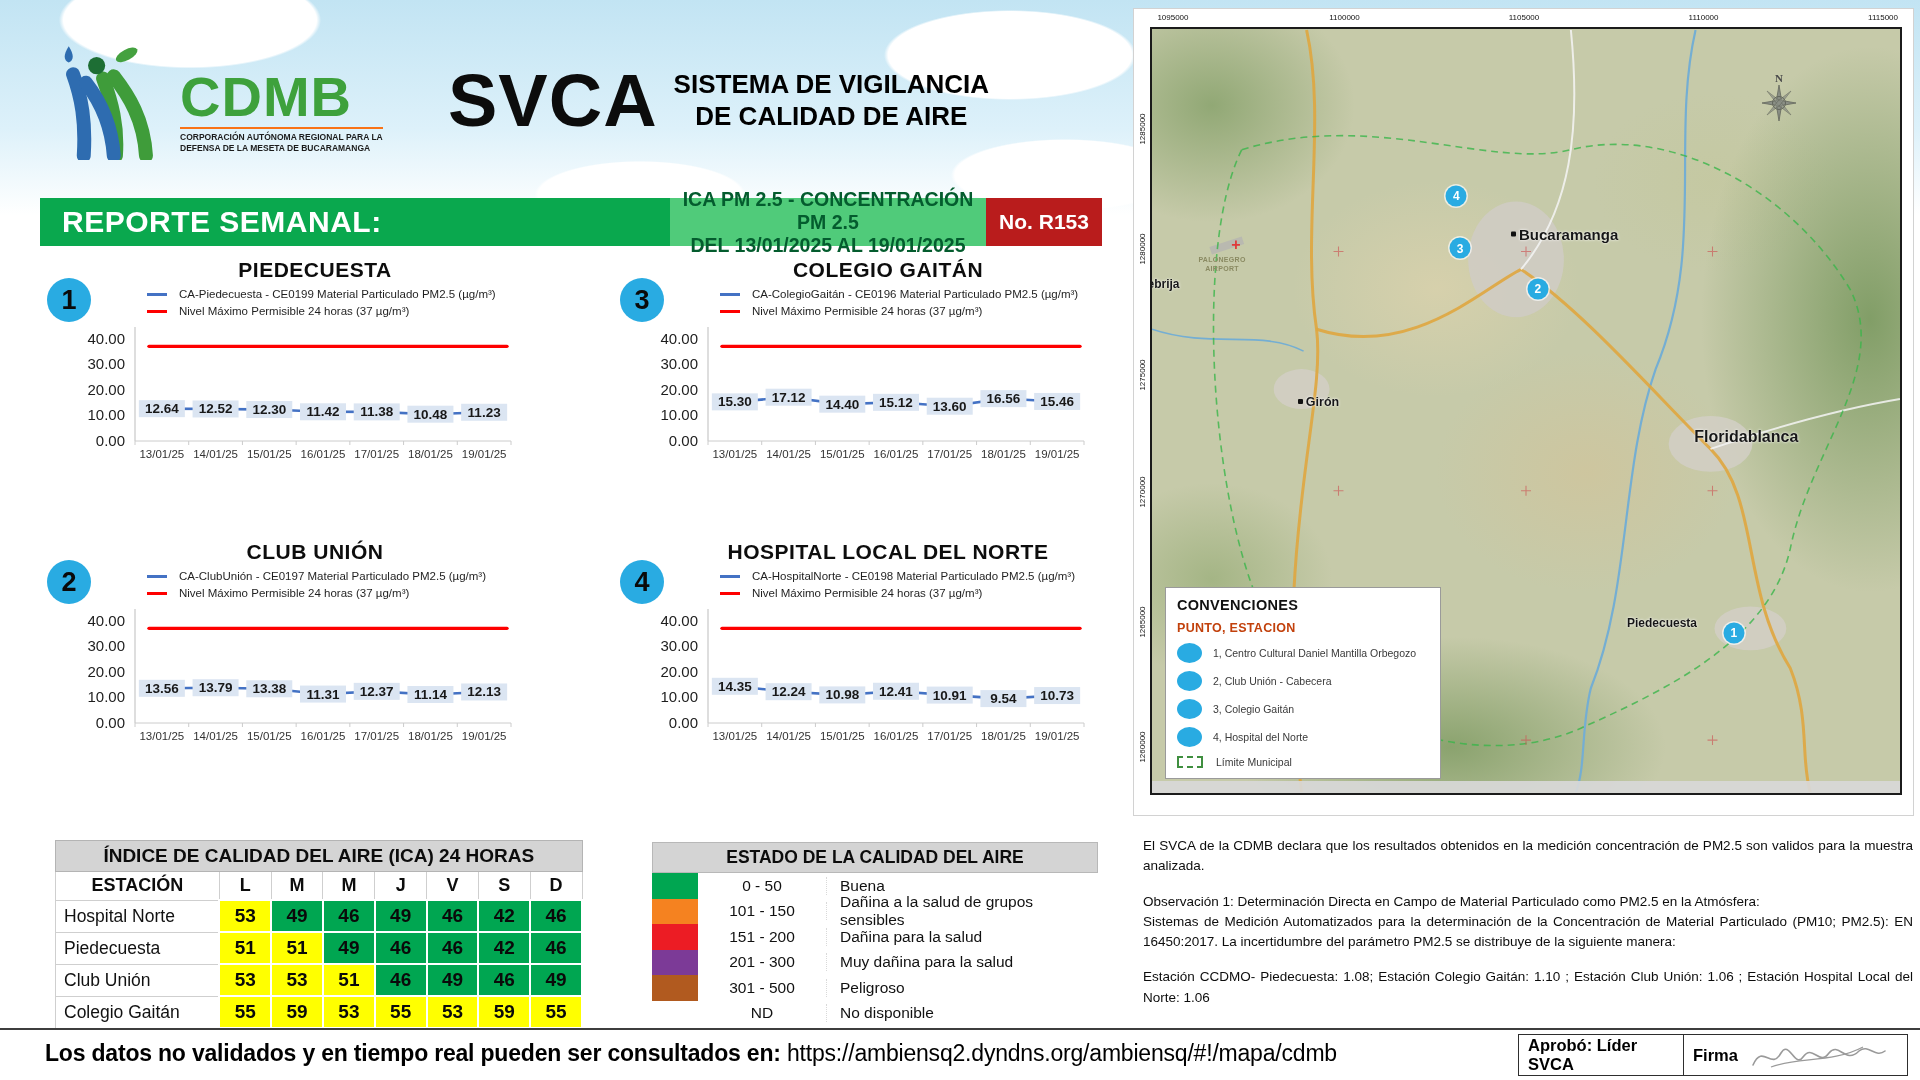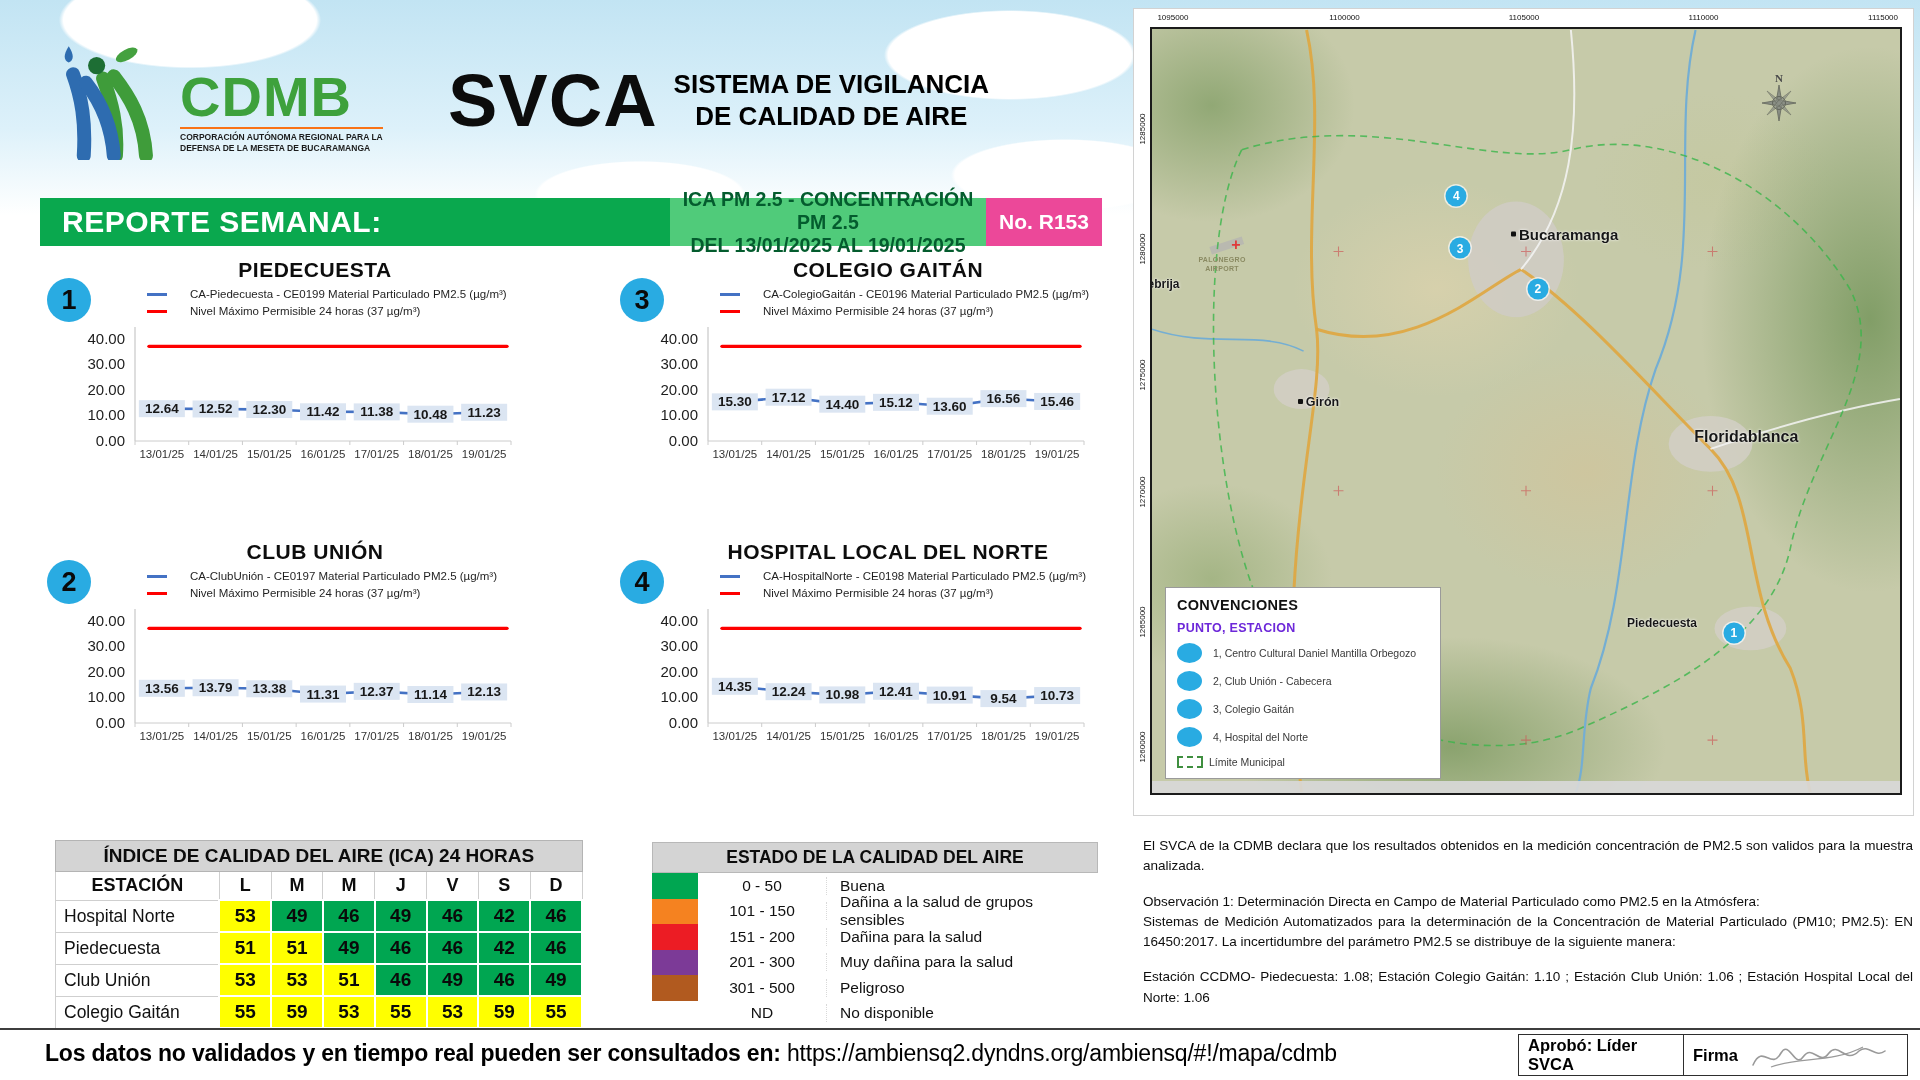--- a/index.html
+++ b/index.html
@@ -22,28 +22,28 @@
   .logo-sub{margin-top:5px;border-top:2px solid #f97316;padding-top:3px;font-size:8.5px;font-weight:bold;color:#1c1c1c;line-height:1.3;}
 
   .title-block{position:absolute;left:448px;top:58px;display:flex;gap:16px;align-items:center;}
   .acronym{font-size:74px;font-weight:900;color:#0c0c0c;letter-spacing:1px;}
   .system-name{font-size:26px;font-weight:bold;color:#000;line-height:1.2;text-align:center;}
 
   
   .banner{position:absolute;left:40px;top:198px;width:1062px;height:48px;display:flex;}
   .banner-left{width:608px;background:#0AA84E;color:#fff;font-size:30px;font-weight:bold;display:flex;align-items:center;padding-left:22px;letter-spacing:.5px;}
   .banner-center{flex:1;background:#50CB7A;color:#045C2E;font-weight:bold;font-size:19.5px;text-align:center;display:flex;flex-direction:column;justify-content:center;line-height:1.18;}
-  .banner-right{width:116px;background:#ec4899;color:#fff;font-weight:bold;font-size:21px;display:flex;align-items:center;justify-content:center;}
+  .banner-right{width:116px;background:#b91c1c;color:#fff;font-weight:bold;font-size:21px;display:flex;align-items:center;justify-content:center;}
 
   
   .chart{position:absolute;width:515px;height:212px;}
   .chart-num{position:absolute;left:2px;top:20px;width:44px;height:44px;border-radius:50%;background:#29ABE2;color:#0a0a0a;font-size:27px;font-weight:bold;display:flex;align-items:center;justify-content:center;}
   .chart-title{margin-left:70px;width:400px;text-align:center;font-size:21px;font-weight:bold;color:#0d0d0d;letter-spacing:.5px;}
   .chart-legend{margin-left:102px;margin-top:4px;font-size:11.5px;color:#1f1f1f;}
-  .lg-row{display:flex;align-items:center;gap:23px;line-height:1.5;text-align:center;}
+  .lg-row{display:flex;align-items:center;gap:12px;line-height:1.5;text-align:center;}
   .dash{width:20px;height:0;border-top:3px solid;display:inline-block;flex:none;}
   .dash.blue{border-color:#4472C4;}
   .dash.red{border-color:#FE0000;}
   .chart-plot{display:block;margin-left:14px;margin-top:2px;}
   .ytick{font-size:15px;fill:#1d1d1d;}
   .xtick{font-size:11.5px;fill:#333;}
   .dlabel{font-size:13.5px;font-weight:600;fill:#181818;}
 
   
   .ica-wrap{position:absolute;left:55px;top:840px;width:528px;}
@@ -83,24 +83,24 @@
   .map-decor{position:absolute;left:0;top:0;}
   .map-strip{position:absolute;left:0;bottom:0;width:100%;height:12px;background:#d8d8d8;opacity:.92;}
   .mk{position:absolute;width:21px;height:21px;border-radius:50%;background:#29ABE2;color:#fff;font-size:12px;font-weight:bold;display:flex;align-items:center;justify-content:center;transform:translate(-50%,-50%);box-shadow:0 0 0 1.5px rgba(255,255,255,.65);}
   .pl{position:absolute;font-weight:bold;color:#161616;transform:translateY(-50%);white-space:nowrap;text-shadow:0 0 3px rgba(255,255,255,.9),0 0 1px rgba(255,255,255,.9);display:flex;align-items:center;gap:3px;}
   .city-dot{width:5px;height:5px;background:#111;display:inline-block;border-radius:1px;flex:none;}
   .airport{position:absolute;left:6.2%;top:29.6%;font-size:7px;color:#8a8a62;font-weight:bold;text-align:center;line-height:1.3;letter-spacing:.3px;}
   .apx{position:absolute;left:10.6%;top:27.2%;color:#e03a3a;font-size:16px;font-weight:bold;line-height:1;}
   .compass{position:absolute;left:81%;top:5.5%;}
   .conv{position:absolute;left:13px;bottom:14px;width:276px;background:#fff;border:1.5px solid #9a9a9a;padding:9px 11px 10px 11px;box-sizing:border-box;}
   .conv-title{font-size:14.5px;font-weight:bold;color:#111;letter-spacing:.3px;}
-  .conv-sub{font-size:12.5px;font-weight:bold;color:#6d28d9;margin-top:8px;letter-spacing:.3px;}
+  .conv-sub{font-size:12.5px;font-weight:bold;color:#c2410c;margin-top:8px;letter-spacing:.3px;}
   .conv-item{display:flex;align-items:center;gap:11px;margin-top:8px;font-size:10.5px;color:#3a3a3a;}
   .conv-dot{width:25px;height:20px;border-radius:50%;background:#29ABE2;flex:none;}
-  .conv-limit{display:flex;align-items:center;gap:6px;margin-top:9px;font-size:10.5px;color:#3a3a3a;}
+  .conv-limit{display:flex;align-items:center;gap:13px;margin-top:9px;font-size:10.5px;color:#3a3a3a;}
   .limit-swatch{width:26px;height:12px;border:2px dashed #3f8f3f;background:#fff;flex:none;box-sizing:border-box;}
 
   
   .notes{position:absolute;left:1143px;top:836px;width:770px;font-size:13.5px;color:#0d0d0d;line-height:1.5;}
   .notes .para{margin-bottom:15px;}
   .just{text-align:justify;}
 
   
   .footer-rule{position:absolute;left:0;top:1028px;width:1920px;border-top:2.5px solid #3e3e3e;}
   .footer-text{position:absolute;left:45px;top:1040px;font-size:23px;color:#000;letter-spacing:-.2px;white-space:nowrap;}

